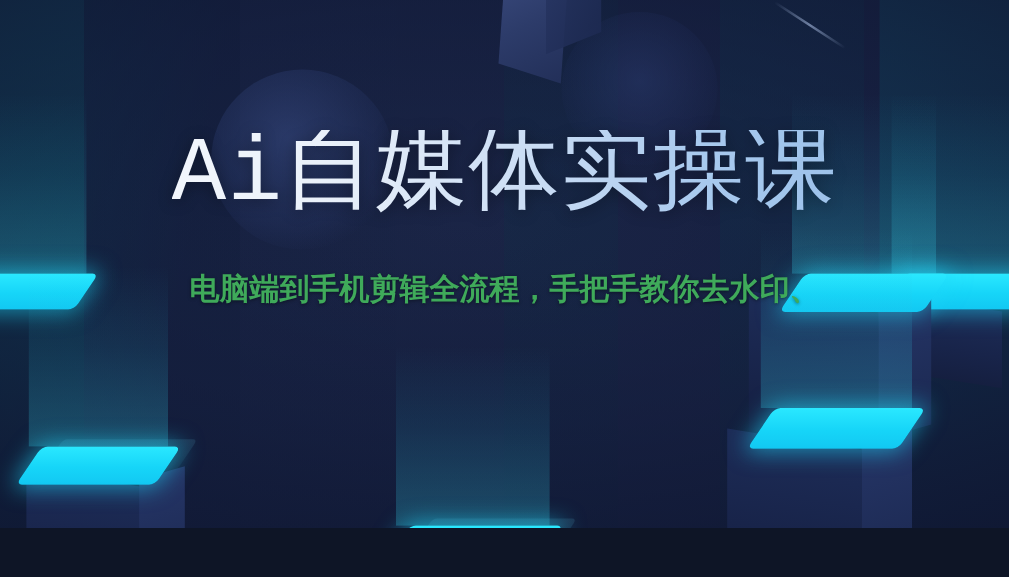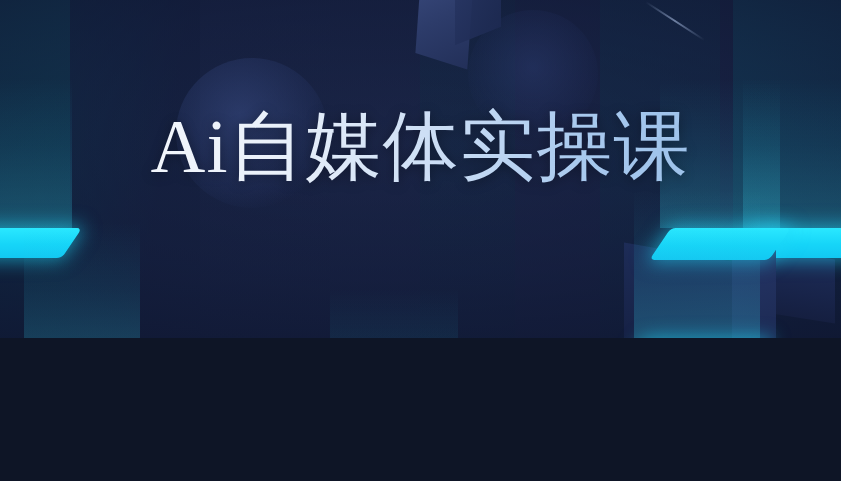--- a/index.html
+++ b/index.html
@@ -3,23 +3,23 @@
 <meta charset="utf-8">
 <style>
   html, body {
     margin: 0;
     padding: 0;
     background: #0e1526;
   }
   #poster {
     position: relative;
     width: 841px;
-    height: 338px;
+    height: 440px;
     overflow: hidden;
-    font-family: Liberation Serif, serif;
+    font-family: Liberation Mono, monospace;
     background: #7f1d1d;
   }
 
   
   .bg-base {
     position: absolute;
     inset: 0;
     background:
       linear-gradient(100deg,
         #10384f 0px,
@@ -256,16 +256,17 @@
   <div class="box" id="box-right-bottom">
     <div class="beam"></div>
     <div class="front"></div>
     <div class="side"></div>
     <div class="top"></div>
   </div>
 
   <div class="text-layer">
     <div class="title">Ai自媒体实操课</div>
     <div class="subtitle">
+      <span class="line">电脑端到手机剪辑全流程，手把手教你去水印、</span>
     </div>
   </div>
 
 </div>
 
 </body></html>

